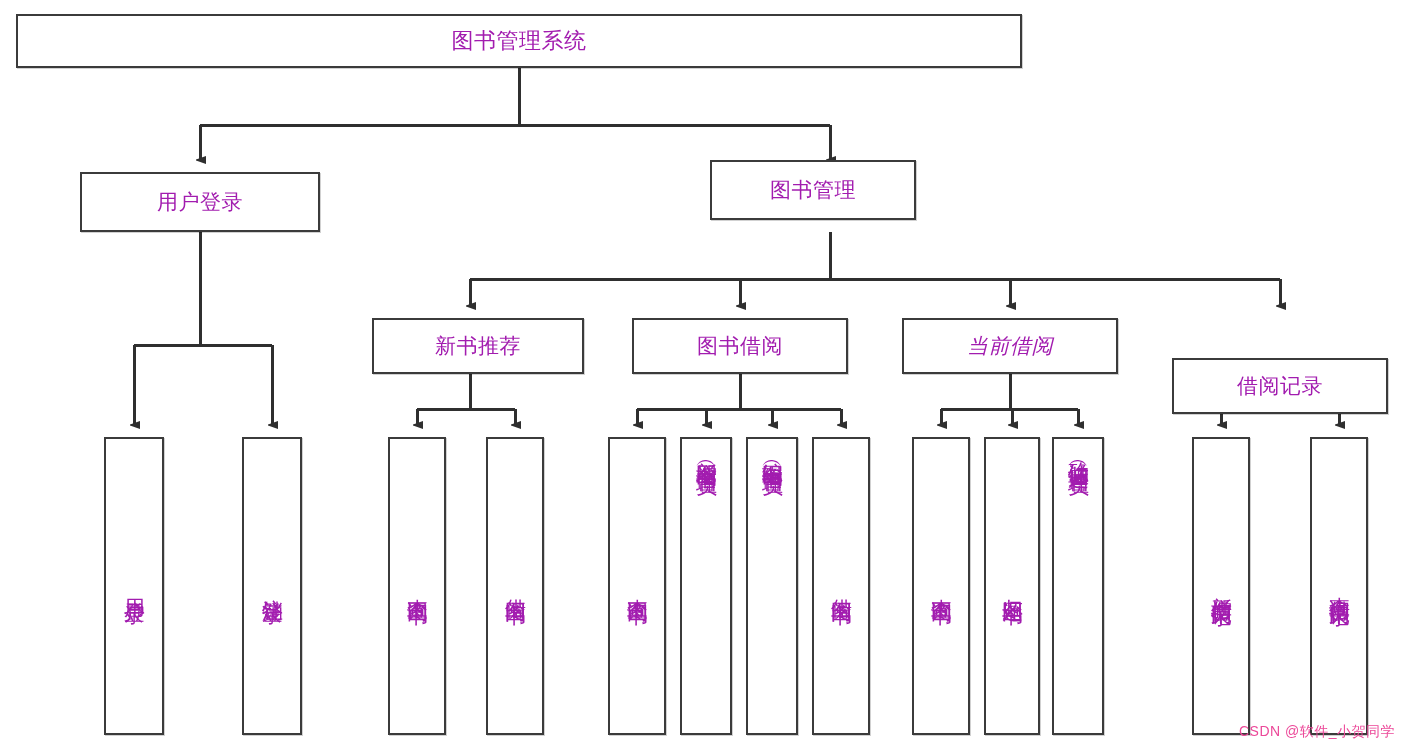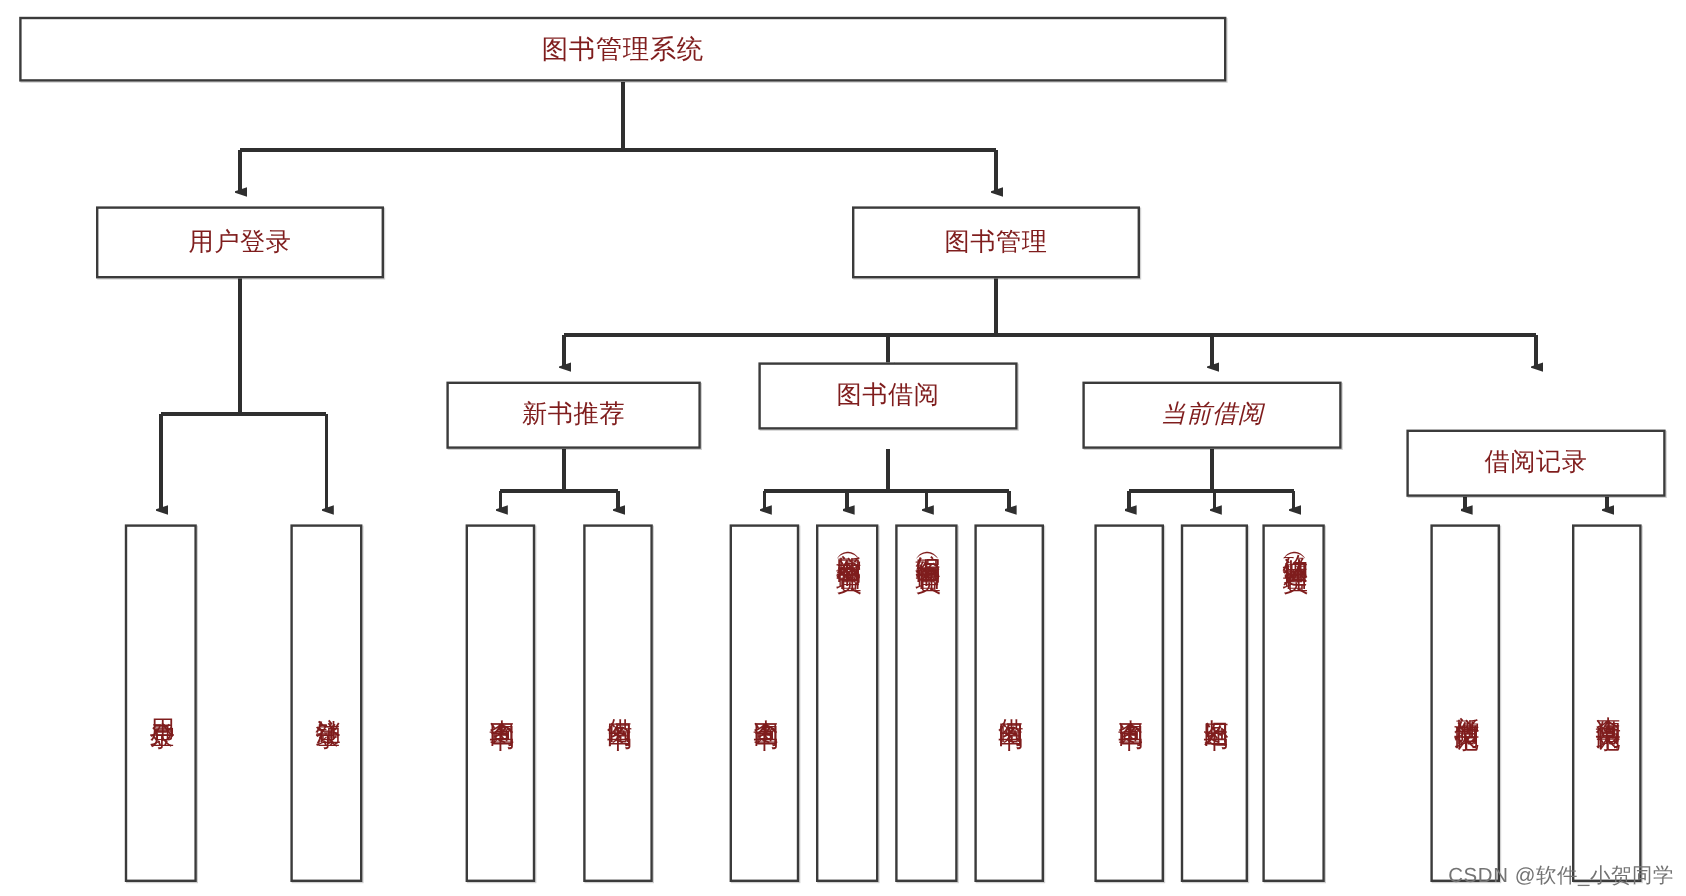--- a/index.html
+++ b/index.html
@@ -31,21 +31,21 @@
     box-sizing: border-box;
     background: #ffffff;
     border: 2px solid #3b3b3b;
     box-shadow: 1px 1px 0 rgba(0,0,0,0.18);
     display: flex;
     align-items: center;
     justify-content: center;
     z-index: 2;
   }
   .node-label {
-    color: #7f1d1d;
+    color: #a21caf;
     letter-spacing: 0.5px;
     white-space: nowrap;
     text-align: center;
   }
   
   .node.horiz .node-label {
     font-size: 21px;
     line-height: 1.1;
   }
   .node.root .node-label {
@@ -69,22 +69,22 @@
     align-items: flex-start;
   }
   .node.leaf.mid-text {
     align-items: center;
     padding-top: 0;
   }
   .watermark {
     position: absolute;
     right: 10px;
     bottom: 6px;
-    font-size: 17px;
-    color: #737373;
+    font-size: 14px;
+    color: #ec4899;
     letter-spacing: 0.5px;
     z-index: 5;
     white-space: nowrap;
   }
 </style>
 </head>
 <body>
 
 <div id="canvas">
   <svg id="edges" viewBox="0 0 1405 747">
@@ -130,27 +130,27 @@
       </g>
   </svg>
 
   <div id="node-layer">
       <div class="node horiz root" id="node-root" style="left: 16px; top: 14px; width: 1006px; height: 54px;">
         <span class="node-label">图书管理系统</span>
       </div>
       <div class="node horiz" id="node-login" style="left: 80px; top: 172px; width: 240px; height: 60px;">
         <span class="node-label">用户登录</span>
       </div>
-      <div class="node horiz" id="node-bookmgmt" style="left: 710px; top: 172px; width: 240px; height: 60px;">
+      <div class="node horiz" id="node-bookmgmt" style="left: 710px; top: 160px; width: 206px; height: 60px;">
         <span class="node-label">图书管理</span>
       </div>
       <div class="node horiz" id="node-newbook" style="left: 372px; top: 318px; width: 212px; height: 56px;">
         <span class="node-label">新书推荐</span>
       </div>
-      <div class="node horiz" id="node-borrow" style="left: 632px; top: 302px; width: 216px; height: 56px;">
+      <div class="node horiz" id="node-borrow" style="left: 632px; top: 318px; width: 216px; height: 56px;">
         <span class="node-label">图书借阅</span>
       </div>
       <div class="node horiz" id="node-current" style="left: 902px; top: 318px; width: 216px; height: 56px; font-style: italic;">
         <span class="node-label">当前借阅</span>
       </div>
       <div class="node horiz" id="node-records" style="left: 1172px; top: 318px; width: 216px; height: 56px; margin-top: 40px;">
         <span class="node-label">借阅记录</span>
       </div>
       <div class="node leaf mid-text" id="node-l1" style="left: 104px; top: 437px; width: 60px; height: 298px;">
         <span class="node-label">用户登录</span>

